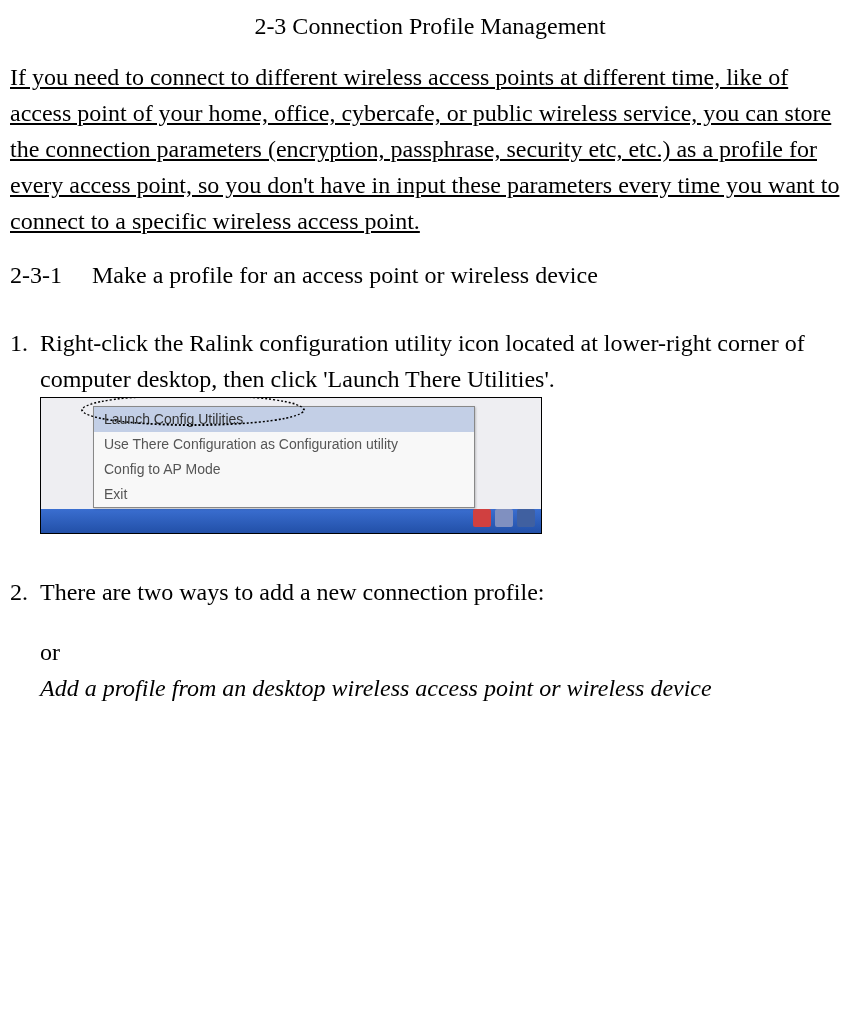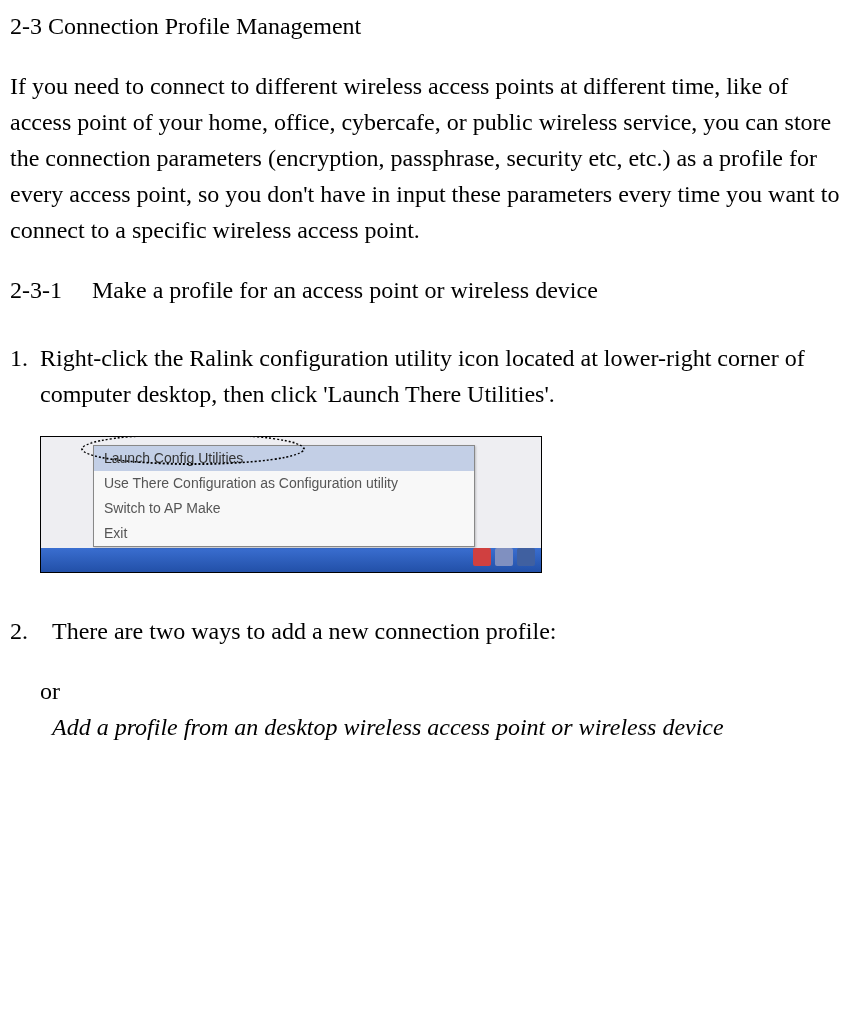--- a/index.html
+++ b/index.html
@@ -6,24 +6,26 @@
       font-family: "Times New Roman", Times, serif;
       font-size: 24px;
       line-height: 1.5;
       margin: 0;
       padding: 8px 10px;
       color: #000;
       width: 860px;
       box-sizing: border-box;
     }
     .heading {
-      margin-bottom: 24px;
+      margin-bottom: 15px;
+      text-align: center;
     }
     .paragraph {
-      margin-bottom: 24px;
+      margin-bottom: 18px;
+      text-decoration: underline;
     }
     .subheading {
       margin-bottom: 32px;
     }
     .subheading .num {
       margin-right: 30px;
     }
     .step {
       display: flex;
       margin-bottom: 20px;
@@ -35,21 +37,21 @@
     .step-body {
       flex: 1;
     }
     .italic {
       font-style: italic;
     }
     .screenshot {
       border: 1px solid #000;
       width: 500px;
       height: 135px;
-      margin-top: 24px;
+      margin-top: 0;
       background: #eeeef2;
       position: relative;
       overflow: hidden;
       text-decoration: underline;
     }
     .menu-panel {
       position: absolute;
       left: 52px;
       top: 8px;
       width: 380px;
@@ -95,21 +97,20 @@
     .taskbar-strip {
       position: absolute;
       left: 0;
       right: 0;
       bottom: 0;
       height: 24px;
       background: linear-gradient(#3a6ed0, #2250a8);
     }
     .mb {
       margin-bottom: 24px;
-      margin-left: 12px;
     }
   </style>
 </head>
 <body>
 
 <div class="heading">2-3 Connection Profile Management</div>
 
 <div class="paragraph">If you need to connect to different wireless access points at different time, like of access point of your home, office, cybercafe, or public wireless service, you can store the connection parameters (encryption, passphrase, security etc, etc.) as a profile for every access point, so you don't have in input these parameters every time you want to connect to a specific wireless access point.</div>
 
 <div class="subheading">
@@ -118,21 +119,21 @@
 
 <div class="step">
   <div class="step-num">1.</div>
   <div class="step-body">
     <div>Right-click the Ralink configuration utility icon located at lower-right corner of computer desktop, then click 'Launch There Utilities'.</div>
     <div class="screenshot">
       <div class="taskbar-strip"></div>
       <div class="menu-panel">
         <div class="menu-item selected">Launch Config Utilities</div>
         <div class="menu-item">Use There Configuration as Configuration utility</div>
-        <div class="menu-item">Switch to AP Make</div>
+        <div class="menu-item">Config to AP Mode</div>
         <div class="menu-item">Exit</div>
       </div>
       <div class="dotted-oval"></div>
       <div class="tray-icons">
         <div class="tray-ic" style="background:#d04040;"></div>
         <div class="tray-ic" style="background:#8090c0;"></div>
         <div class="tray-ic" style="background:#4060a0;"></div>
       </div>
     </div>
   </div>

